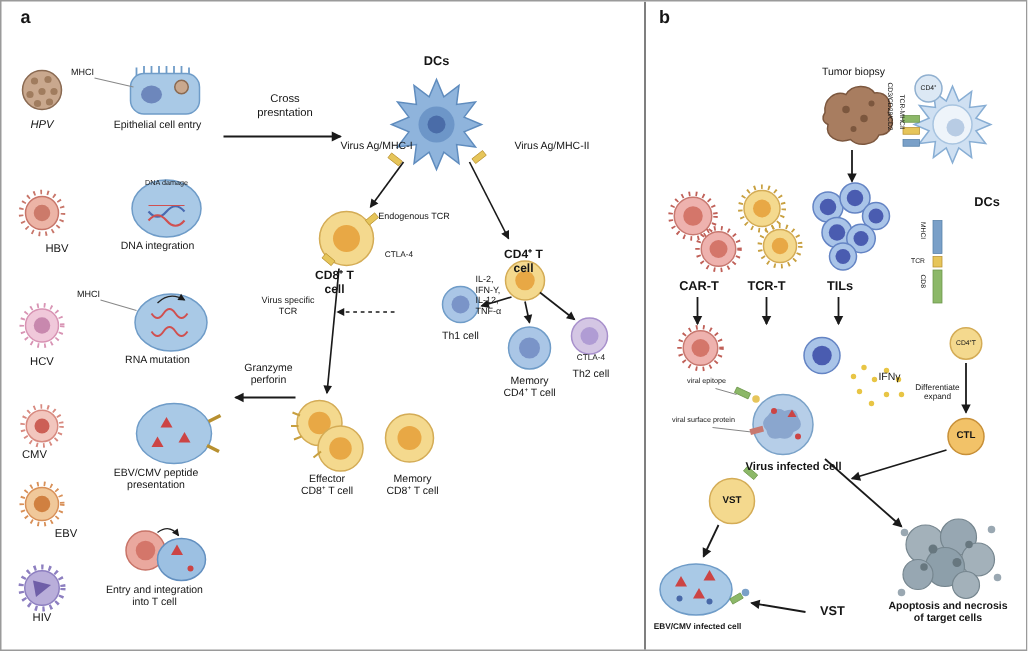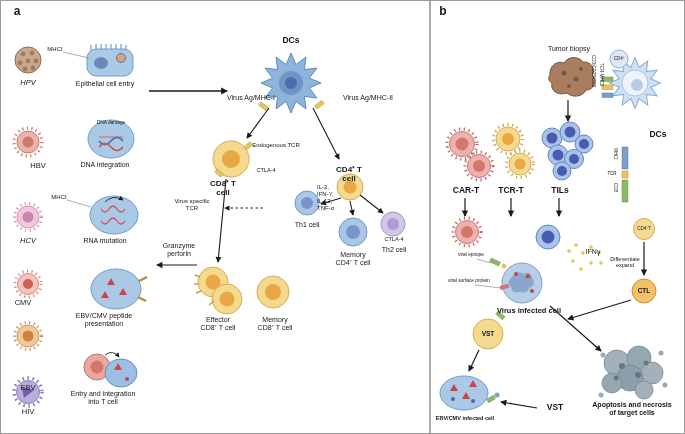--- a/index.html
+++ b/index.html
@@ -314,36 +314,38 @@
       <line x1="549" y1="305" x2="600" y2="350" stroke-width="1.2" marker-end="url(#arr)"></line>
       <line x1="478" y1="349" x2="468" y2="370" stroke-width="1.2" marker-end="url(#arr)"></line>
       <line x1="536" y1="407" x2="500" y2="401" stroke-width="1.2" marker-end="url(#arr)"></line>
     </g>
   </svg>
 
   <div class="lbl b f12" style="left:8px;top:3px;width:16px;">a</div>
 
   <div class="lbl f75" style="left:7px;top:78px;width:40px;font-style:italic;">HPV</div>
   <div class="lbl f75" style="left:17px;top:161px;width:40px;">HBV</div>
-  <div class="lbl f75" style="left:7px;top:236px;width:40px;font-style:italic;">HCV</div>
+  <div class="lbl f75" style="left:7px;top:236px;width:40px;">HCV</div>
   <div class="lbl f75" style="left:2px;top:298px;width:40px;">CMV</div>
-  <div class="lbl f75" style="left:7px;top:351px;width:40px;margin-top:32px;">EBV</div>
+  <div class="lbl f75" style="left:23px;top:351px;width:40px;">EBV</div>
   <div class="lbl f75" style="left:7px;top:407px;width:40px;">HIV</div>
 
   <div class="lbl" style="left:62px;top:79px;width:84px;">Epithelial cell entry</div>
   <div class="lbl" style="left:62px;top:160px;width:84px;">DNA integration</div>
   <div class="lbl" style="left:62px;top:236px;width:84px;">RNA mutation</div>
   <div class="lbl" style="left:58px;top:311px;width:90px;">EBV/CMV peptide
 presentation</div>
   <div class="lbl" style="left:56px;top:389px;width:92px;">Entry and integration
 into T cell</div>
 
   <div class="lbl f6" style="left:42px;top:45px;width:24px;">MHCI</div>
   <div class="lbl f48" style="left:88px;top:119px;width:44px;">DNA damage</div>
   <div class="lbl f6" style="left:46px;top:193px;width:24px;">MHCI</div>
+  <div class="lbl f75" style="left:153px;top:61px;width:72px;">Cross
+presntation</div>
   <div class="lbl b f85" style="left:272px;top:34px;width:36px;">DCs</div>
   <div class="lbl" style="left:212px;top:93px;width:76px;">Virus Ag/MHC-I</div>
   <div class="lbl" style="left:328px;top:93px;width:78px;">Virus Ag/MHC-II</div>
   <div class="lbl f6" style="left:243px;top:141px;width:64px;">Endogenous TCR</div>
   <div class="lbl f55" style="left:249px;top:166px;width:32px;">CTLA-4</div>
   <div class="lbl b f8" style="left:199px;top:178px;width:46px;">CD8⁺ T
 cell</div>
   <div class="lbl f6" style="left:164px;top:197px;width:54px;">Virus specific
 TCR</div>
   <div class="lbl b f8" style="left:325px;top:144px;width:46px;margin-top:20px;">CD4⁺ T

